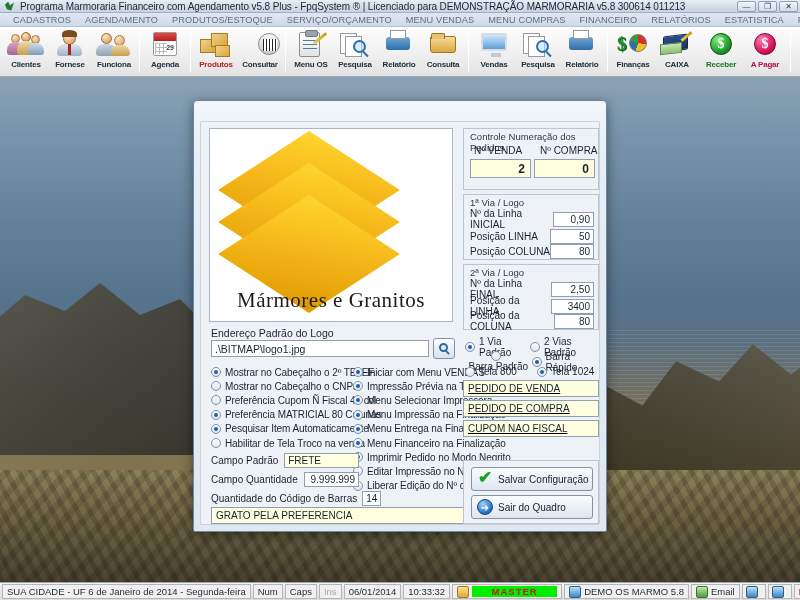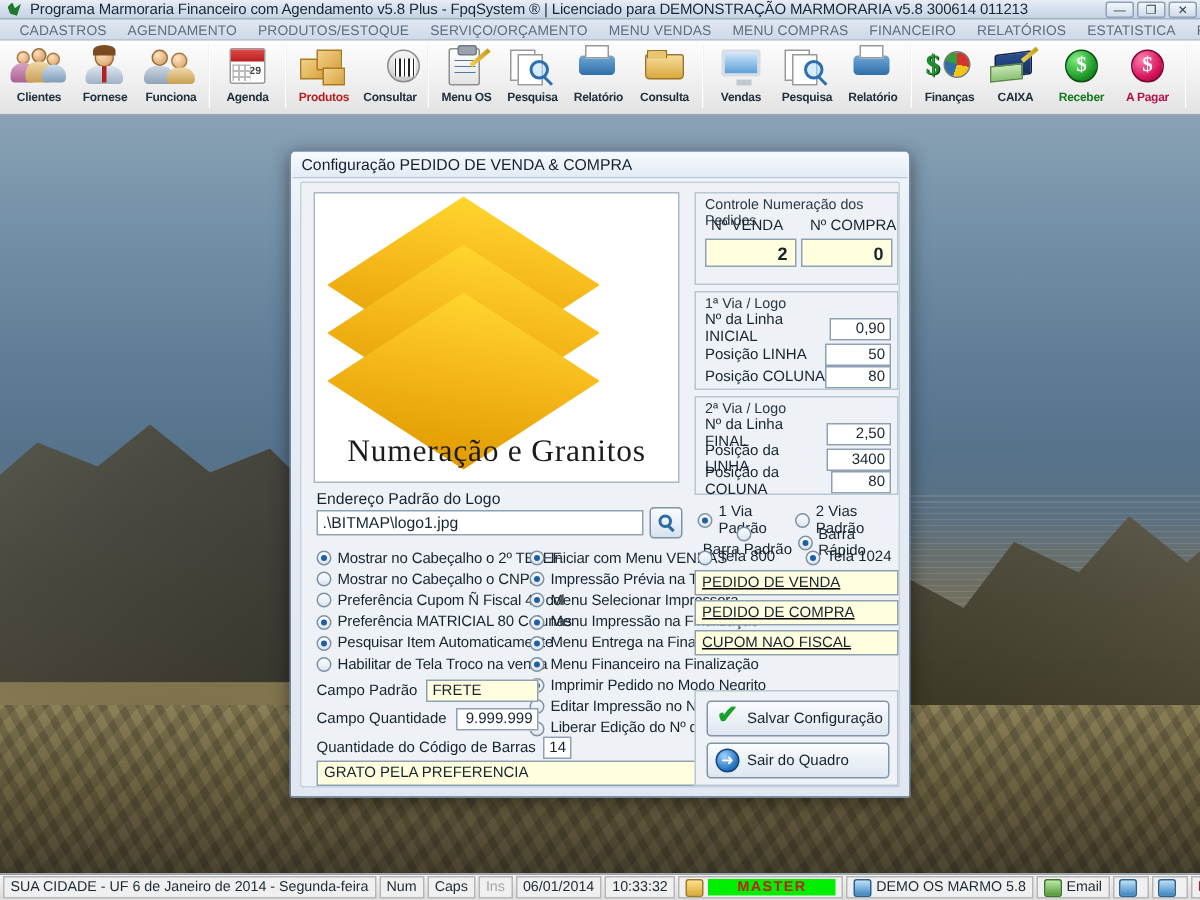--- a/index.html
+++ b/index.html
@@ -561,40 +561,39 @@
   <div class="tgroup">
     <div class="tbtn">
       <div class="ico"></div>
 
     </div>
   </div>
 
 </div>
 
 <div id="dialog">
-  <div id="dlg-title">Configuração PEDIDO DE VENDA &amp; COMPRA</div>
 
   <div id="dlg-body">
 
     <div id="logo-panel">
       <div id="logo-stack">
         <div class="slab" style="left:10px;top:-2px;">
             <div class="side"></div>
             <div class="top"></div>
           </div>
         <div class="slab" style="left:10px;top:30px;">
             <div class="side"></div>
             <div class="top"></div>
           </div>
         <div class="slab" style="left:10px;top:62px;">
             <div class="side"></div>
             <div class="top"></div>
           </div>
       </div>
-      <div id="logo-text">Numeração e Granitos</div>
+      <div id="logo-text">Mármores e Granitos</div>
     </div>
 
     <div id="logo-path-label">Endereço Padrão do Logo</div>
     <div id="logo-path-input">.\BITMAP\logo1.jpg</div>
     <div id="logo-browse">
       <div class="magn2"></div>
     </div>
 
     <div class="optcol" id="optcol-left">
       <div class="opt">

